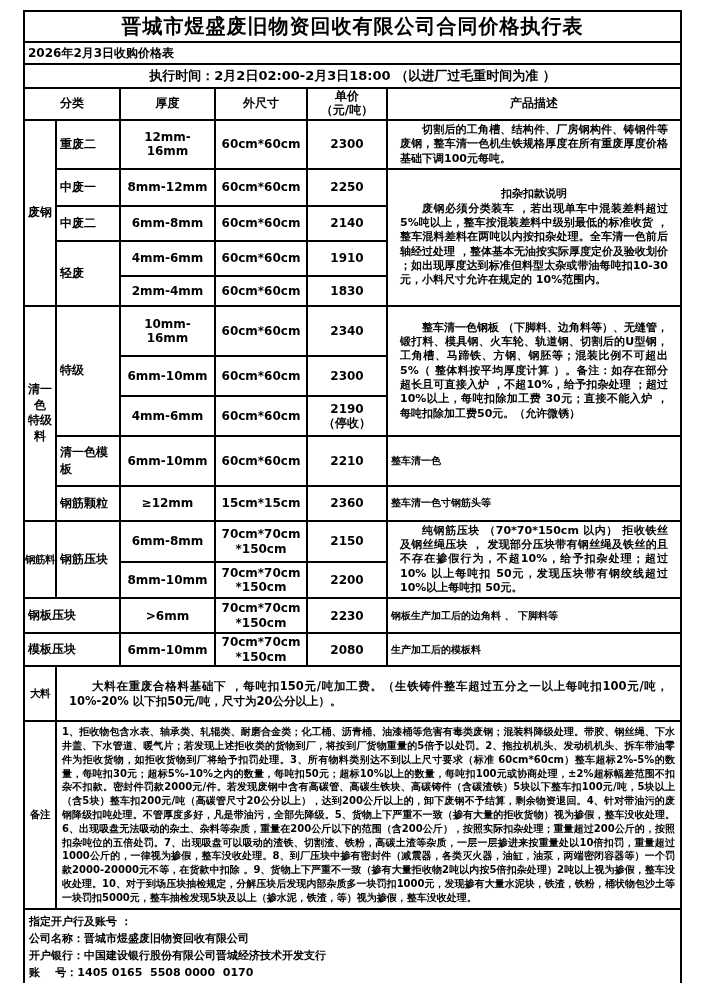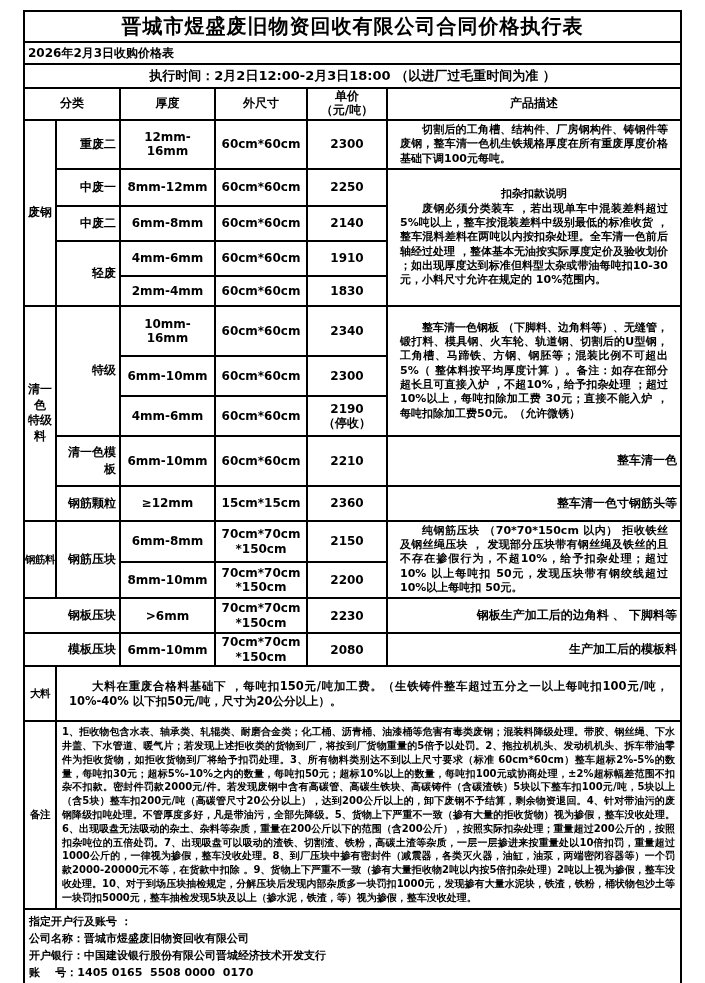--- a/index.html
+++ b/index.html
@@ -10,26 +10,26 @@
   }
   .sheet{position:absolute;left:23px;top:10px;width:659px;}
   table{border-collapse:collapse;table-layout:fixed;width:659px;}
   td{border:2px solid #000;padding:1px 3px;vertical-align:middle;overflow:hidden;}
   .title-cell{font-size:20px;text-align:center;letter-spacing:1px;}
   .subtitle-cell{font-size:12px;}
   .exec-cell{font-size:13px;text-align:center;}
   .hdr{font-size:12px;text-align:center;white-space:pre-line;line-height:1.15;}
   .grp{font-size:12px;text-align:center;white-space:pre-line;line-height:1.3;padding:17px 0;}
   .grp-sm{font-size:10.5px;text-align:center;padding:2px 0;letter-spacing:-0.5px;}
-  .sub{font-size:12px;text-align:right;margin-top:47px;}
+  .sub{font-size:12px;text-align:left;margin-top:47px;}
   .val{font-size:12px;text-align:center;white-space:pre-line;line-height:1.2;}
   .desc{font-size:11px;line-height:1.3;text-align:justify;padding:2px 12px;}
   .desc p{margin:0;text-indent:2em;}
   .desc .nt{margin:0;text-indent:0;text-align:center;}
-  .desc-c{font-size:12px;text-align:right;}
+  .desc-c{font-size:10px;text-align:left;}
   .remarks{font-size:10px;line-height:1.38;text-align:justify;padding:3px 5px;vertical-align:top;}
   .bank{font-size:11px;line-height:1.55;vertical-align:top;padding:3px 4px;}
   .bank div{white-space:pre-wrap;}
 </style>
 </head>
 <body>
 
 <div class="sheet">
 <table>
   <colgroup>
@@ -42,21 +42,21 @@
   </colgroup>
 
   <tbody>
         <tr style="height:30px">
     <td colspan="6" class="title-cell">晋城市煜盛废旧物资回收有限公司合同价格执行表</td>
   </tr>
   <tr style="height:22px">
     <td colspan="6" class="subtitle-cell">2026年2月3日收购价格表</td>
   </tr>
   <tr style="height:24px">
-    <td colspan="6" class="exec-cell">执行时间：2月2日12:00-2月3日18:00 （以进厂过毛重时间为准 ）</td>
+    <td colspan="6" class="exec-cell">执行时间：2月2日02:00-2月3日18:00 （以进厂过毛重时间为准 ）</td>
   </tr>
 
   <tr style="height:32px">
     <td colspan="2" class="hdr">分类</td>
     <td class="hdr">厚度</td>
     <td class="hdr">外尺寸</td>
     <td class="hdr">单价
 （元/吨）</td>
     <td class="hdr">产品描述</td>
   </tr>
@@ -168,21 +168,21 @@
     <td class="val">6mm-10mm</td>
     <td class="val">70cm*70cm
 *150cm</td>
     <td class="val">2080</td>
     <td class="desc-c">生产加工后的模板料</td>
   </tr>
 
   <tr style="height:55px">
     <td class="grp-sm">大料</td>
     <td colspan="5" class="desc" style="font-size:11.5px">
-            <p>大料在重废合格料基础下 ，每吨扣150元/吨加工费。（生铁铸件整车超过五分之一以上每吨扣100元/吨，10%-40% 以下扣50元/吨，尺寸为20公分以上）。</p>
+            <p>大料在重废合格料基础下 ，每吨扣150元/吨加工费。（生铁铸件整车超过五分之一以上每吨扣100元/吨，10%-20% 以下扣50元/吨，尺寸为20公分以上）。</p>
           </td>
   </tr>
 
   <tr style="height:188px">
     <td class="grp-sm">备注</td>
     <td colspan="5" class="remarks">1、拒收物包含水表、轴承类、轧辊类、耐磨合金类；化工桶、沥青桶、油漆桶等危害有毒类废钢；混装料降级处理。带胶、钢丝绳、下水井盖、下水管道、暖气片；若发现上述拒收类的货物到厂，将按到厂货物重量的5倍予以处罚。2、拖拉机机头、发动机机头、拆车带油零件为拒收货物，如拒收货物到厂将给予扣罚处理。3、所有物料类别达不到以上尺寸要求（标准 60cm*60cm）整车超标2%-5%的数量，每吨扣30元；超标5%-10%之内的数量，每吨扣50元；超标10%以上的数量，每吨扣100元或协商处理，±2%超标幅差范围不扣杂不扣款。密封件罚款2000元/件。若发现废钢中含有高碳管、高碳生铁块、高碳铸件（含碳渣铁）5块以下整车扣100元/吨，5块以上（含5块）整车扣200元/吨（高碳管尺寸20公分以上），达到200公斤以上的，卸下废钢不予结算，剩余物资退回。4、针对带油污的废钢降级扣吨处理。不管厚度多好，凡是带油污，全部先降级。5、货物上下严重不一致（掺有大量的拒收货物）视为掺假，整车没收处理。6、出现吸盘无法吸动的杂土、杂料等杂质，重量在200公斤以下的范围（含200公斤），按照实际扣杂处理；重量超过200公斤的，按照扣杂吨位的五倍处罚。7、出现吸盘可以吸动的渣铁、切割渣、铁粉，高碳土渣等杂质，一层一层掺进来按重量处以10倍扣罚，重量超过1000公斤的，一律视为掺假，整车没收处理。8、到厂压块中掺有密封件（减震器，各类灭火器，油缸，油泵，两端密闭容器等）一个罚款2000-20000元不等，在货款中扣除 。9、货物上下严重不一致（掺有大量拒收物2吨以内按5倍扣杂处理）2吨以上视为掺假，整车没收处理。10、对于到场压块抽检规定，分解压块后发现内部杂质多一块罚扣1000元，发现掺有大量水泥块，铁渣，铁粉，桶状物包沙土等一块罚扣5000元，整车抽检发现5块及以上（掺水泥，铁渣，等）视为掺假，整车没收处理。</td>
   </tr>
 
   <tr style="height:86px">
     <td colspan="6" class="bank">

